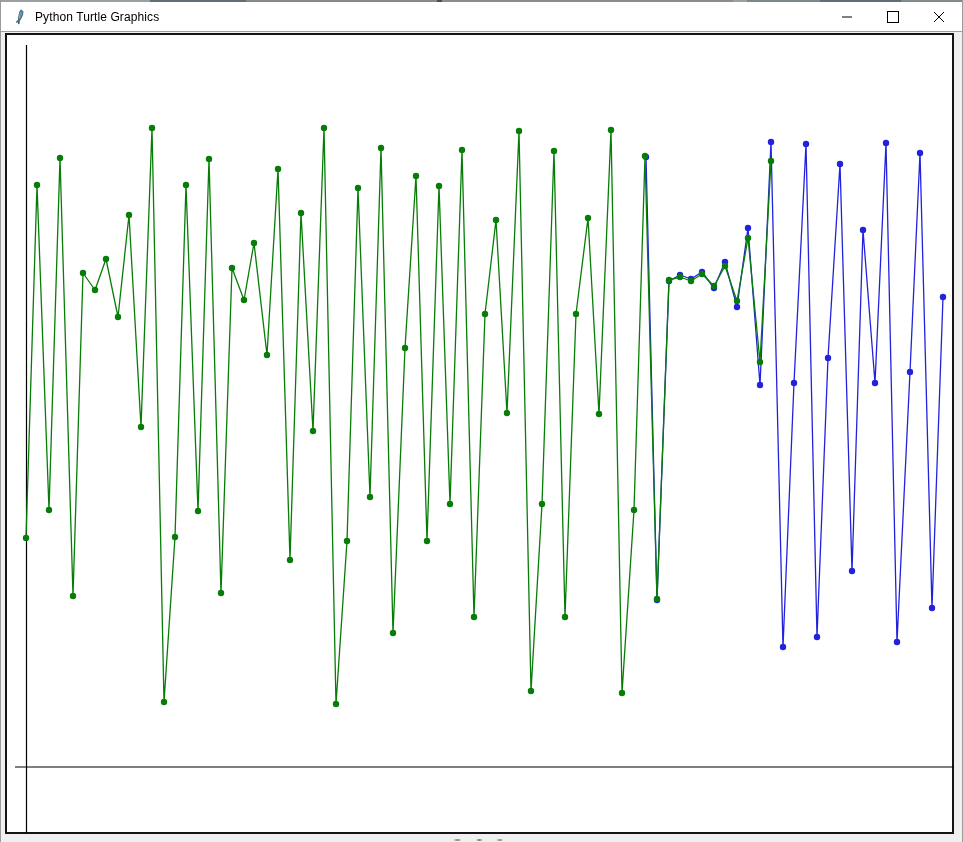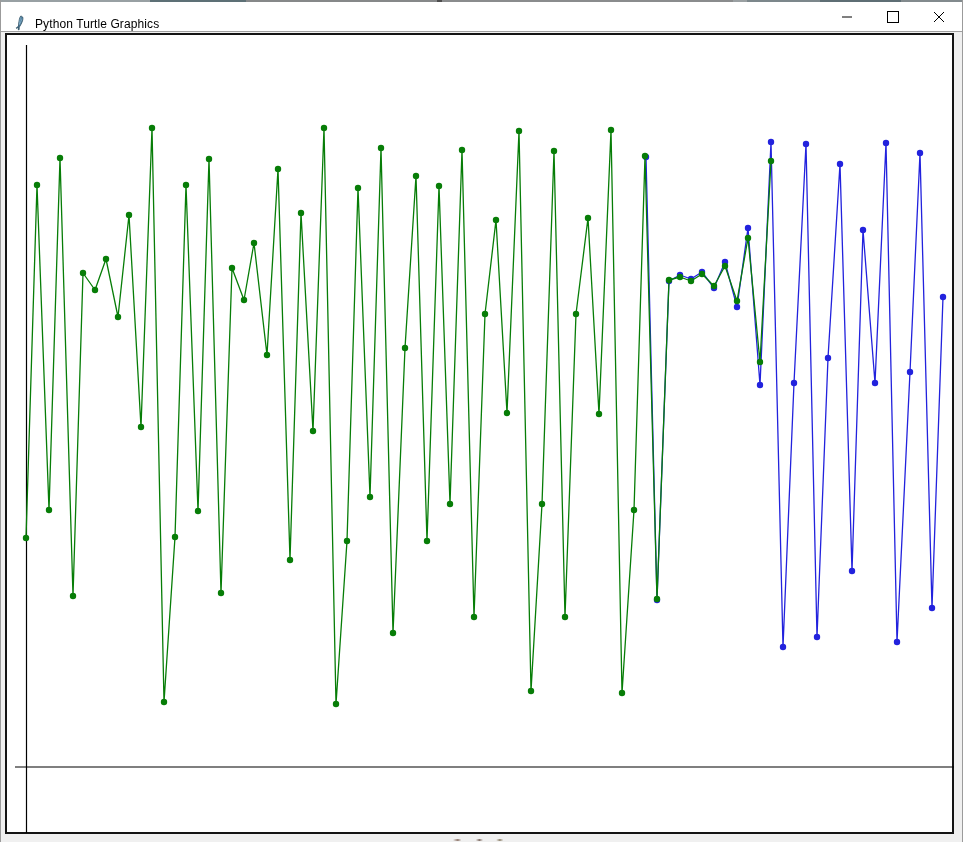--- a/index.html
+++ b/index.html
@@ -23,21 +23,21 @@
       #8a8c8d 45.8%, #8a8c8d 76%,
       #9aa0a2 76%, #9aa0a2 77.5%,
       #7c878b 77.5%, #7c878b 85%,
       #5e6e74 85%, #5e6e74 93.5%,
       #828a8d 93.5%, #828a8d 100%);
     z-index:6;
   }
   .titlebar{
     position:absolute;left:0;top:2px;width:961px;height:29px;
     background:#ffffff;
-    display:flex;align-items:flex-end;
+    display:flex;align-items:center;
     z-index:5;
   }
   .titlebar-border{
     position:absolute;left:0;top:31px;width:961px;height:1px;
     background:#9f9f9f;z-index:5;
   }
   .app-icon{
     width:16px;height:16px;margin-left:11px;margin-right:7px;
     display:inline-flex;align-items:center;justify-content:center;
   }

